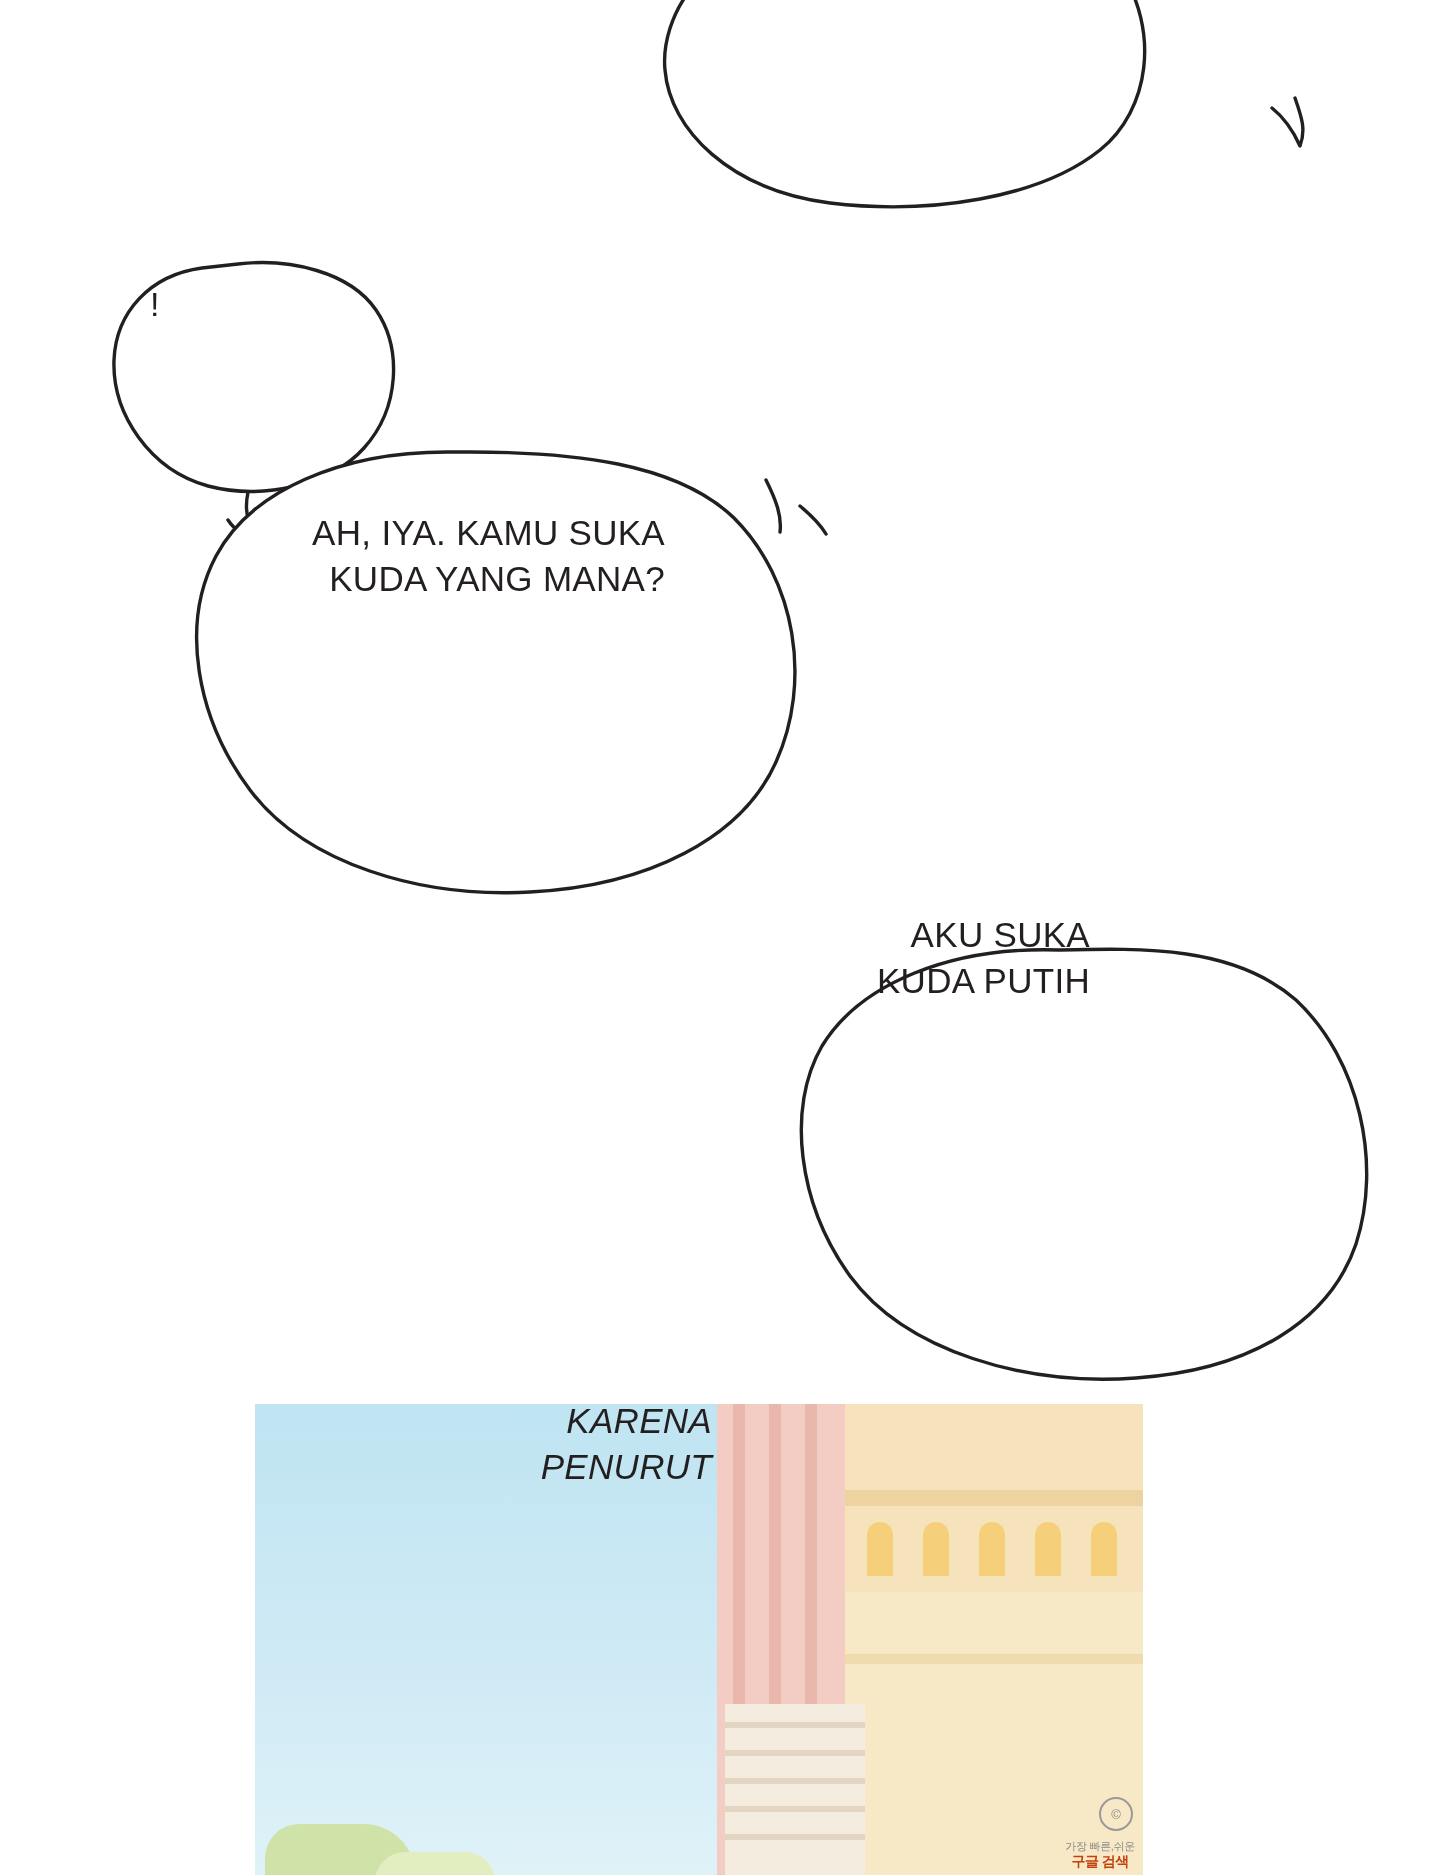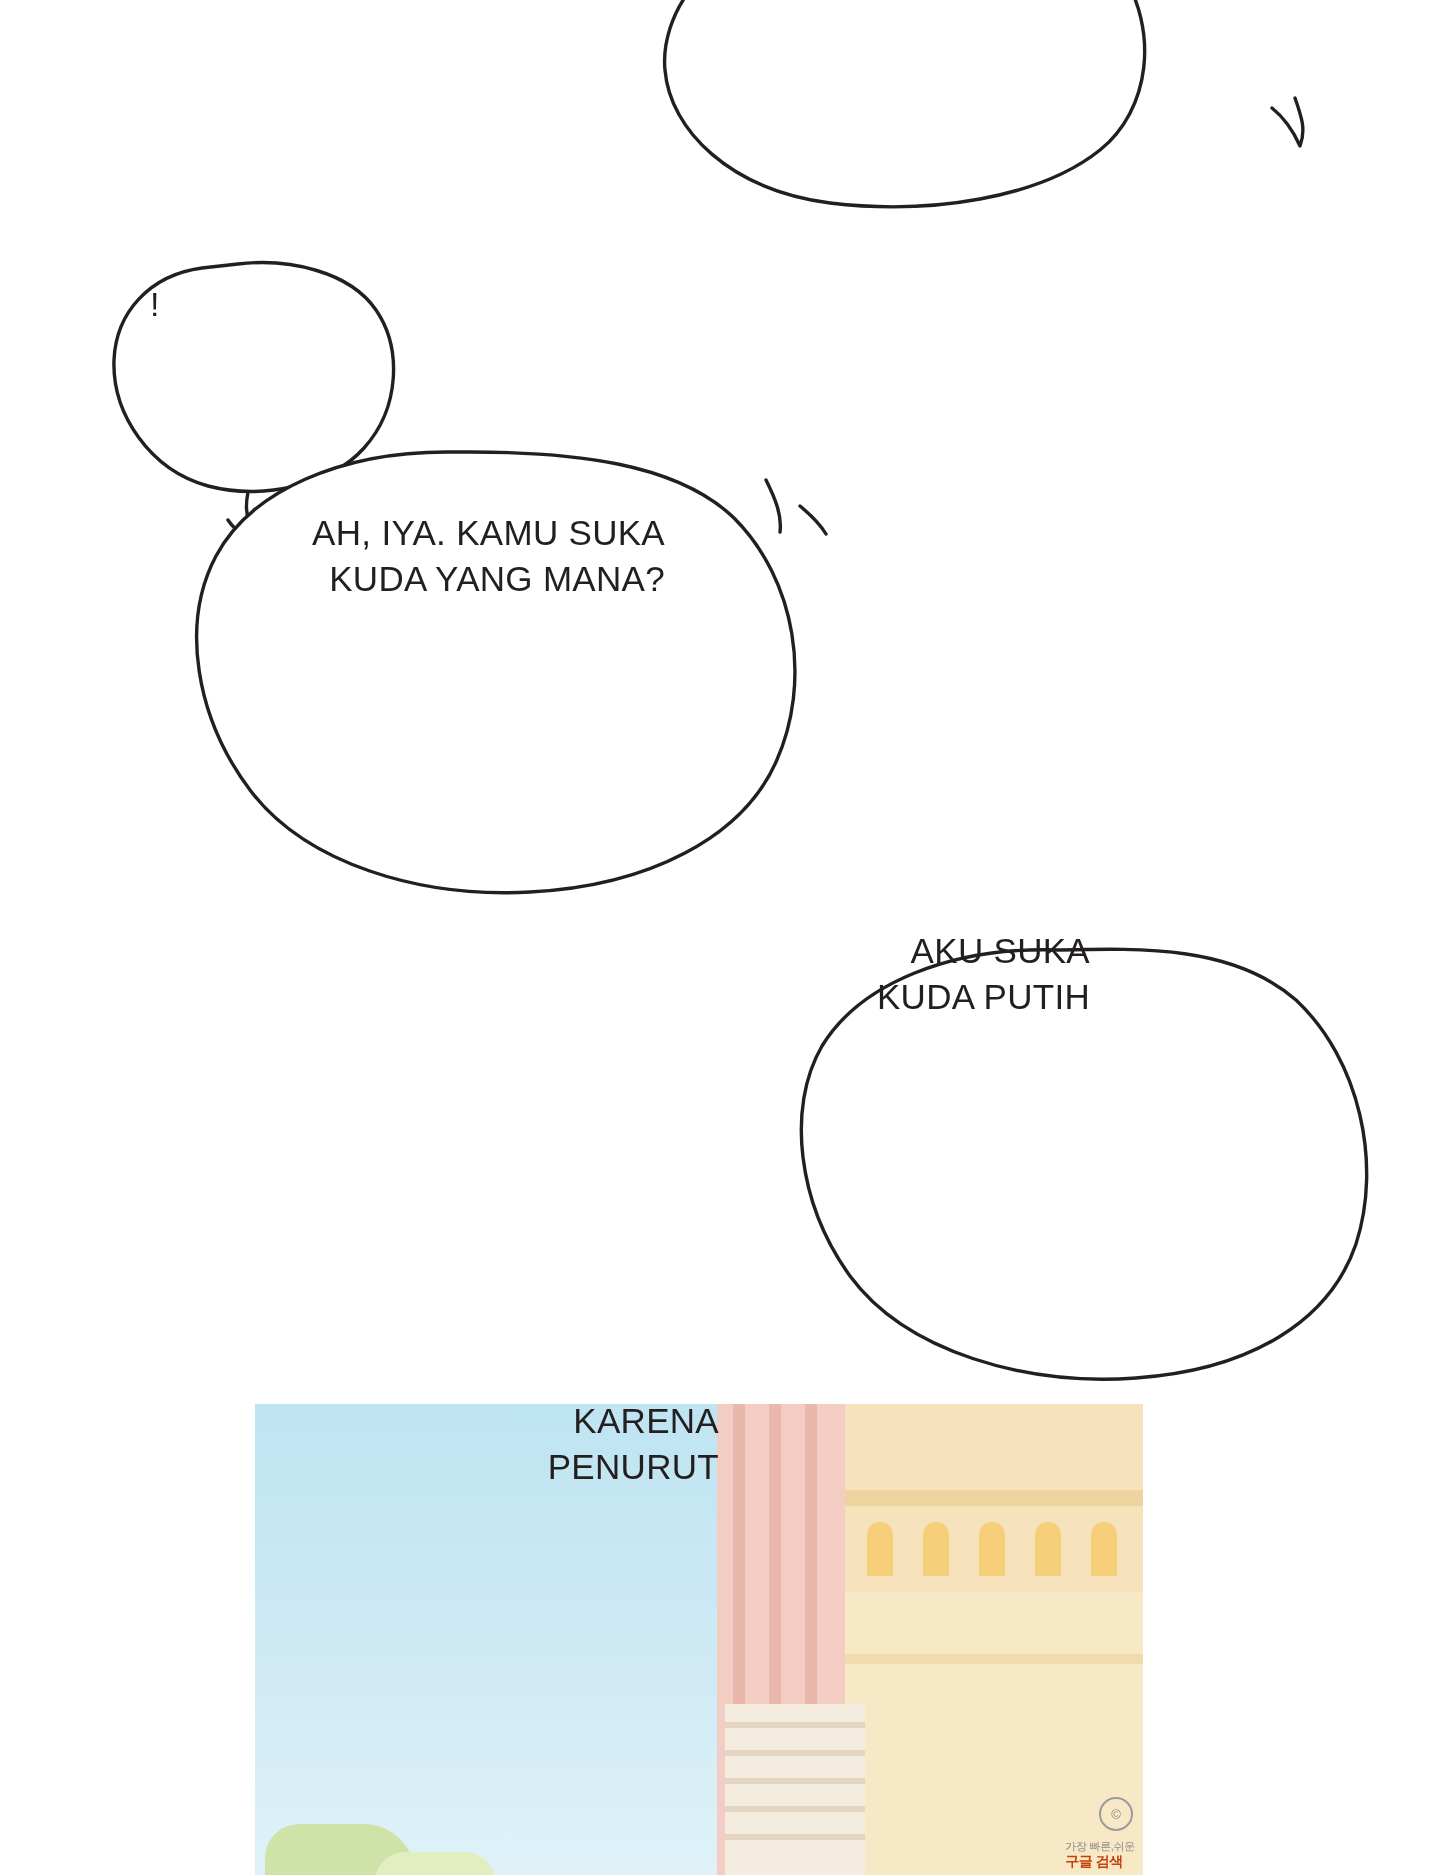--- a/index.html
+++ b/index.html
@@ -53,28 +53,28 @@
     top: 510px;
     width: 490px;
     font-size: 35px;
   }
   
   #text-reply {
     left: 690px;
     top: 912px;
     width: 400px;
     font-size: 35px;
-    margin-top: 16px;
   }
   
   #text-reason {
-    left: 349px;
+    left: 342px;
     top: 1398px;
     width: 370px;
     font-size: 35px;
+    font-style: italic;
   }
   
   .panel {
     position: absolute;
     left: 255px;
     top: 1404px;
     width: 888px;
     height: 471px;
     overflow: hidden;
     border: 0;
@@ -171,21 +171,21 @@
     top: 448px;
     width: 120px;
     height: 30px;
     background: #e3eec0;
     border-radius: 30px 30px 0 0;
   }
   .watermark {
     position: absolute;
     right: 8px;
     bottom: 6px;
-    text-align: left;
+    text-align: center;
     color: #7d7d7d;
     line-height: 1.15;
   }
   .watermark .wm-small {
     font-size: 11px;
     letter-spacing: -0.3px;
     display: block;
     color: #8a8a8a;
   }
   .watermark .wm-big {

